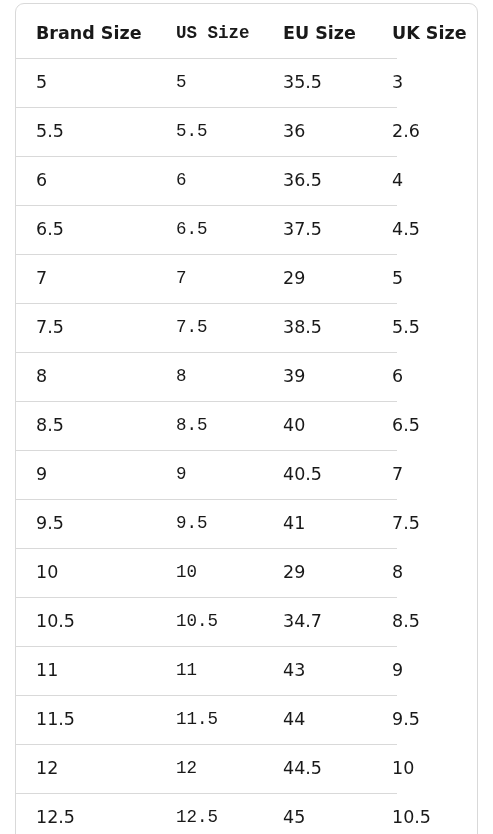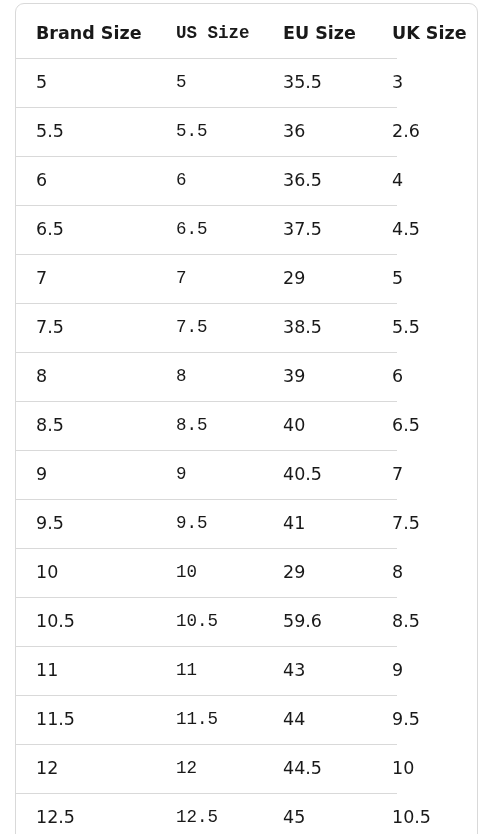--- a/index.html
+++ b/index.html
@@ -162,21 +162,21 @@
       </div>
       <div class="row data">
         <div class="cell c-brand">10</div>
         <div class="cell c-us">10</div>
         <div class="cell c-eu">29</div>
         <div class="cell c-uk">8</div>
       </div>
       <div class="row data">
         <div class="cell c-brand">10.5</div>
         <div class="cell c-us">10.5</div>
-        <div class="cell c-eu">59.6</div>
+        <div class="cell c-eu">34.7</div>
         <div class="cell c-uk">8.5</div>
       </div>
       <div class="row data">
         <div class="cell c-brand">11</div>
         <div class="cell c-us">11</div>
         <div class="cell c-eu">43</div>
         <div class="cell c-uk">9</div>
       </div>
       <div class="row data">
         <div class="cell c-brand">11.5</div>

